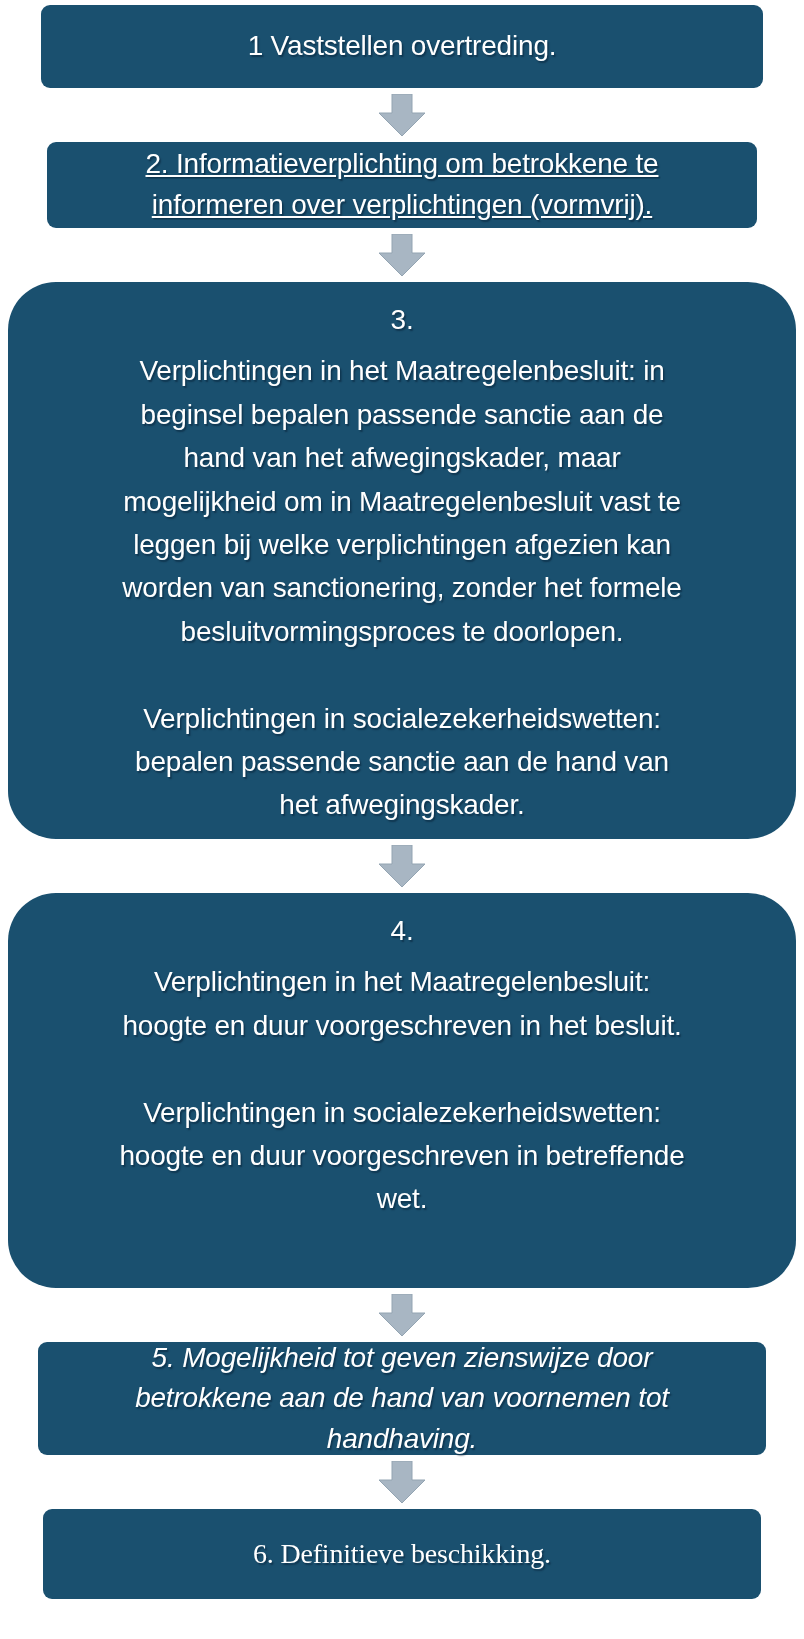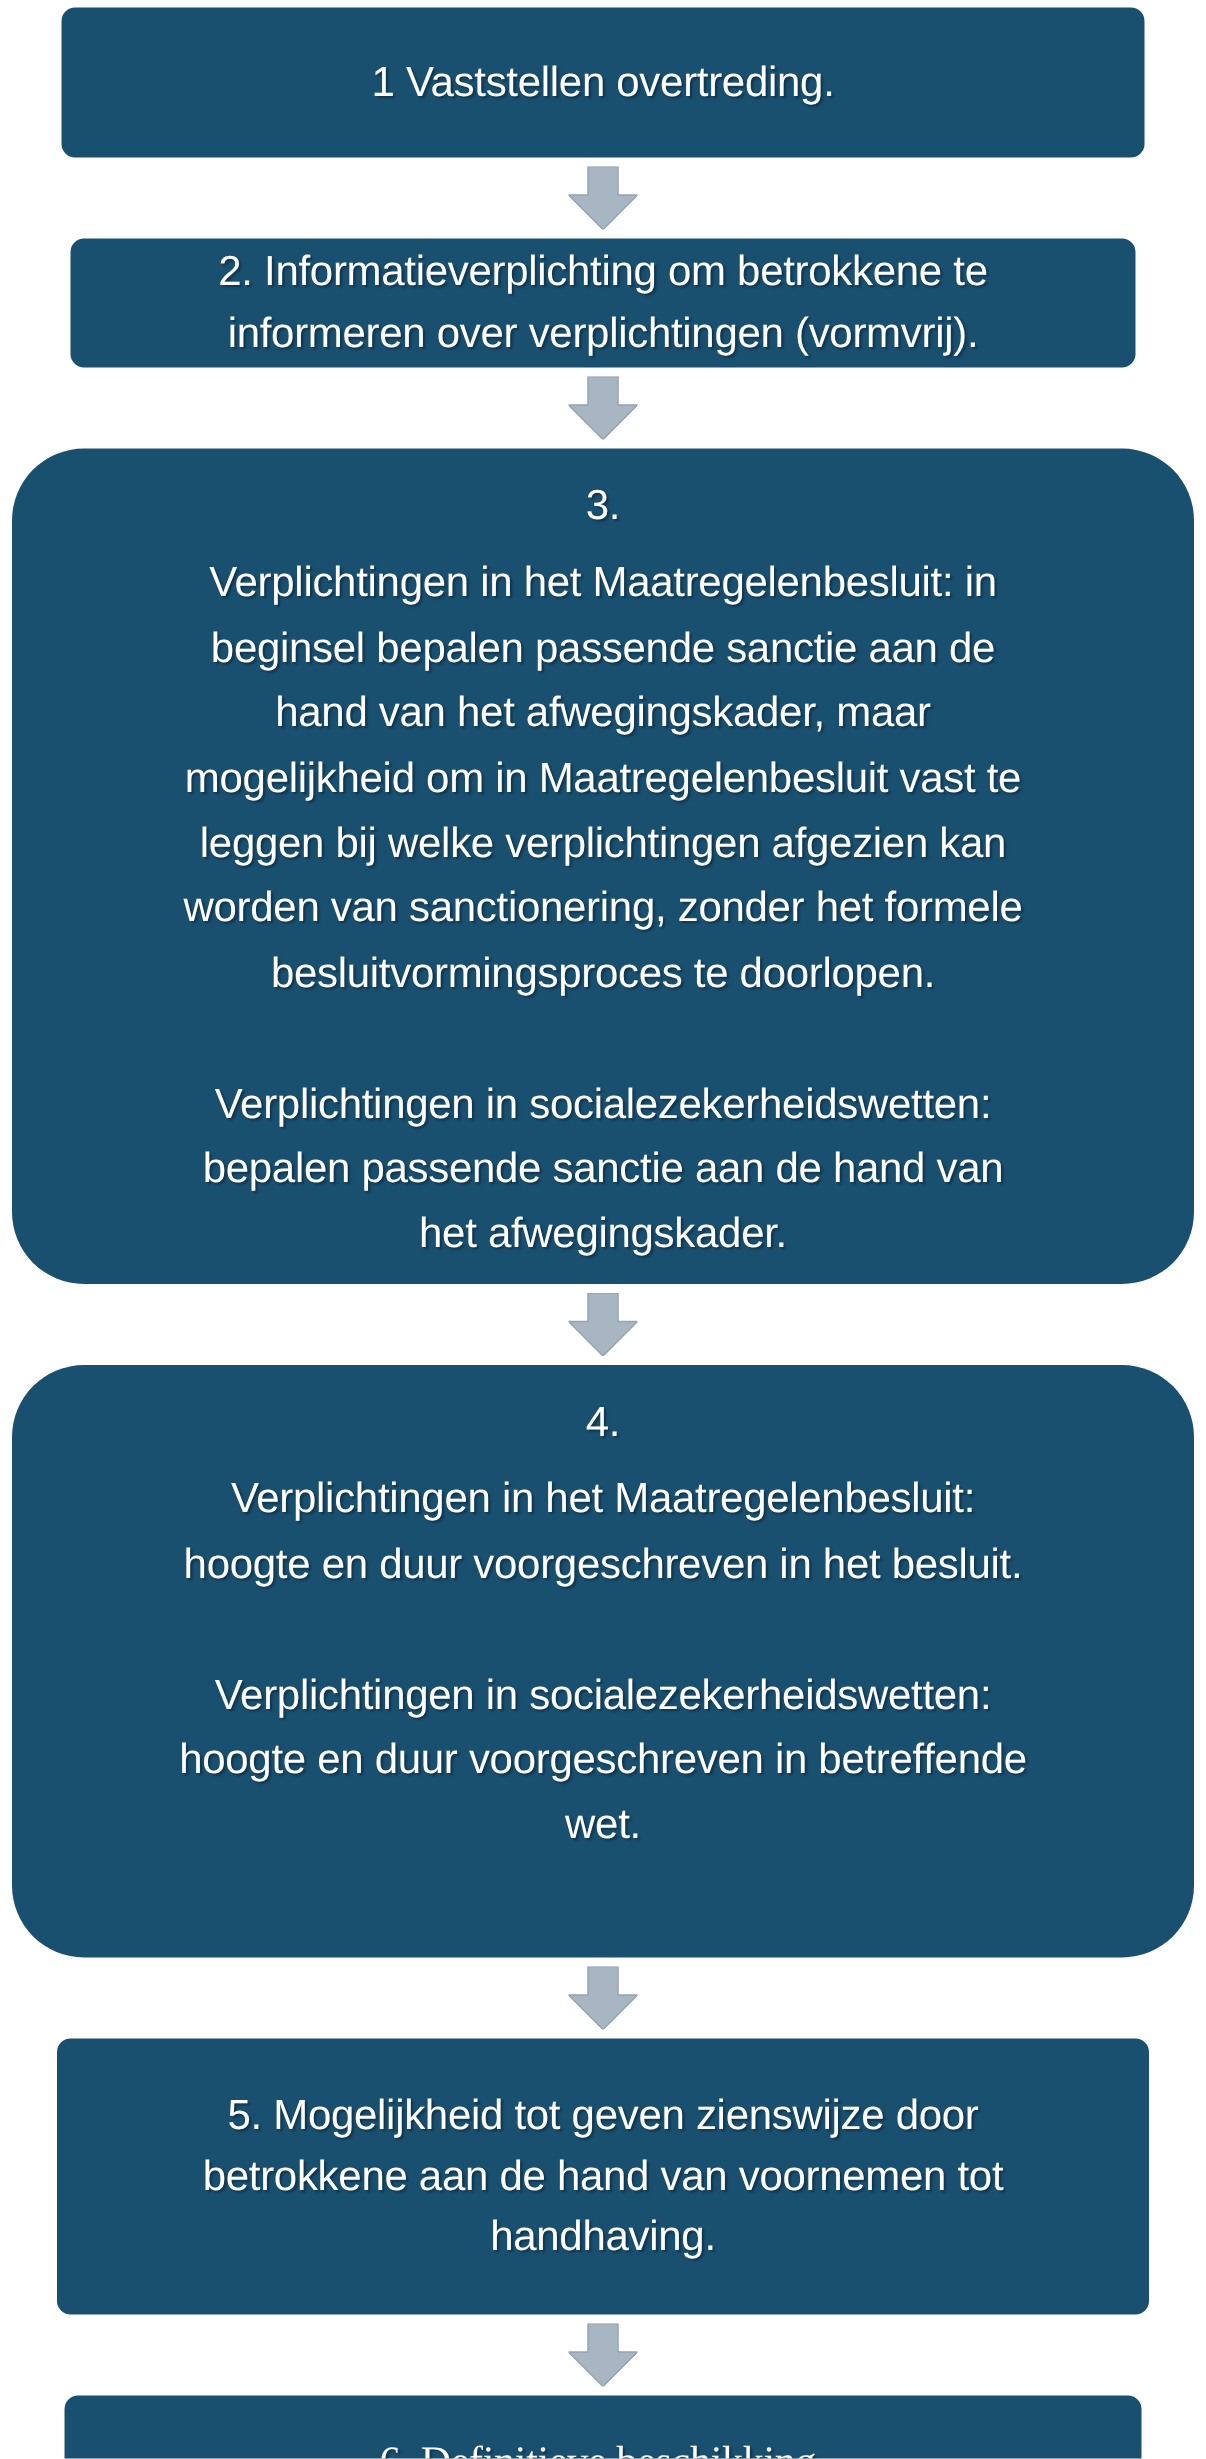--- a/index.html
+++ b/index.html
@@ -36,25 +36,25 @@
   .box-small {
     border-radius: 9px;
     padding: 4px 16px;
   }
   .box-large {
     border-radius: 48px;
     justify-content: flex-start;
     padding: 16px 26px 20px 26px;
     line-height: 1.55;
   }
-  .b1 { width: 722px; height: 100px; }
-  .b2 { width: 710px; height: 86px; }
+  .b1 { width: 722px; height: 83px; }
+  .b2 { width: 710px; height: 86px; text-decoration: underline; }
   .b3 { width: 788px; height: 557px; }
   .b4 { width: 788px; height: 395px; }
-  .b5 { width: 728px; height: 184px; }
+  .b5 { width: 728px; height: 113px; font-style: italic; }
   .b6 { width: 718px; height: 90px; font-family: Liberation Serif, serif; }
   .box-label, .box-body {
     white-space: pre-line;
   }
   .box-title {
     margin-bottom: 8px;
   }
   .connector {
     height: 54px;
     display: flex;

